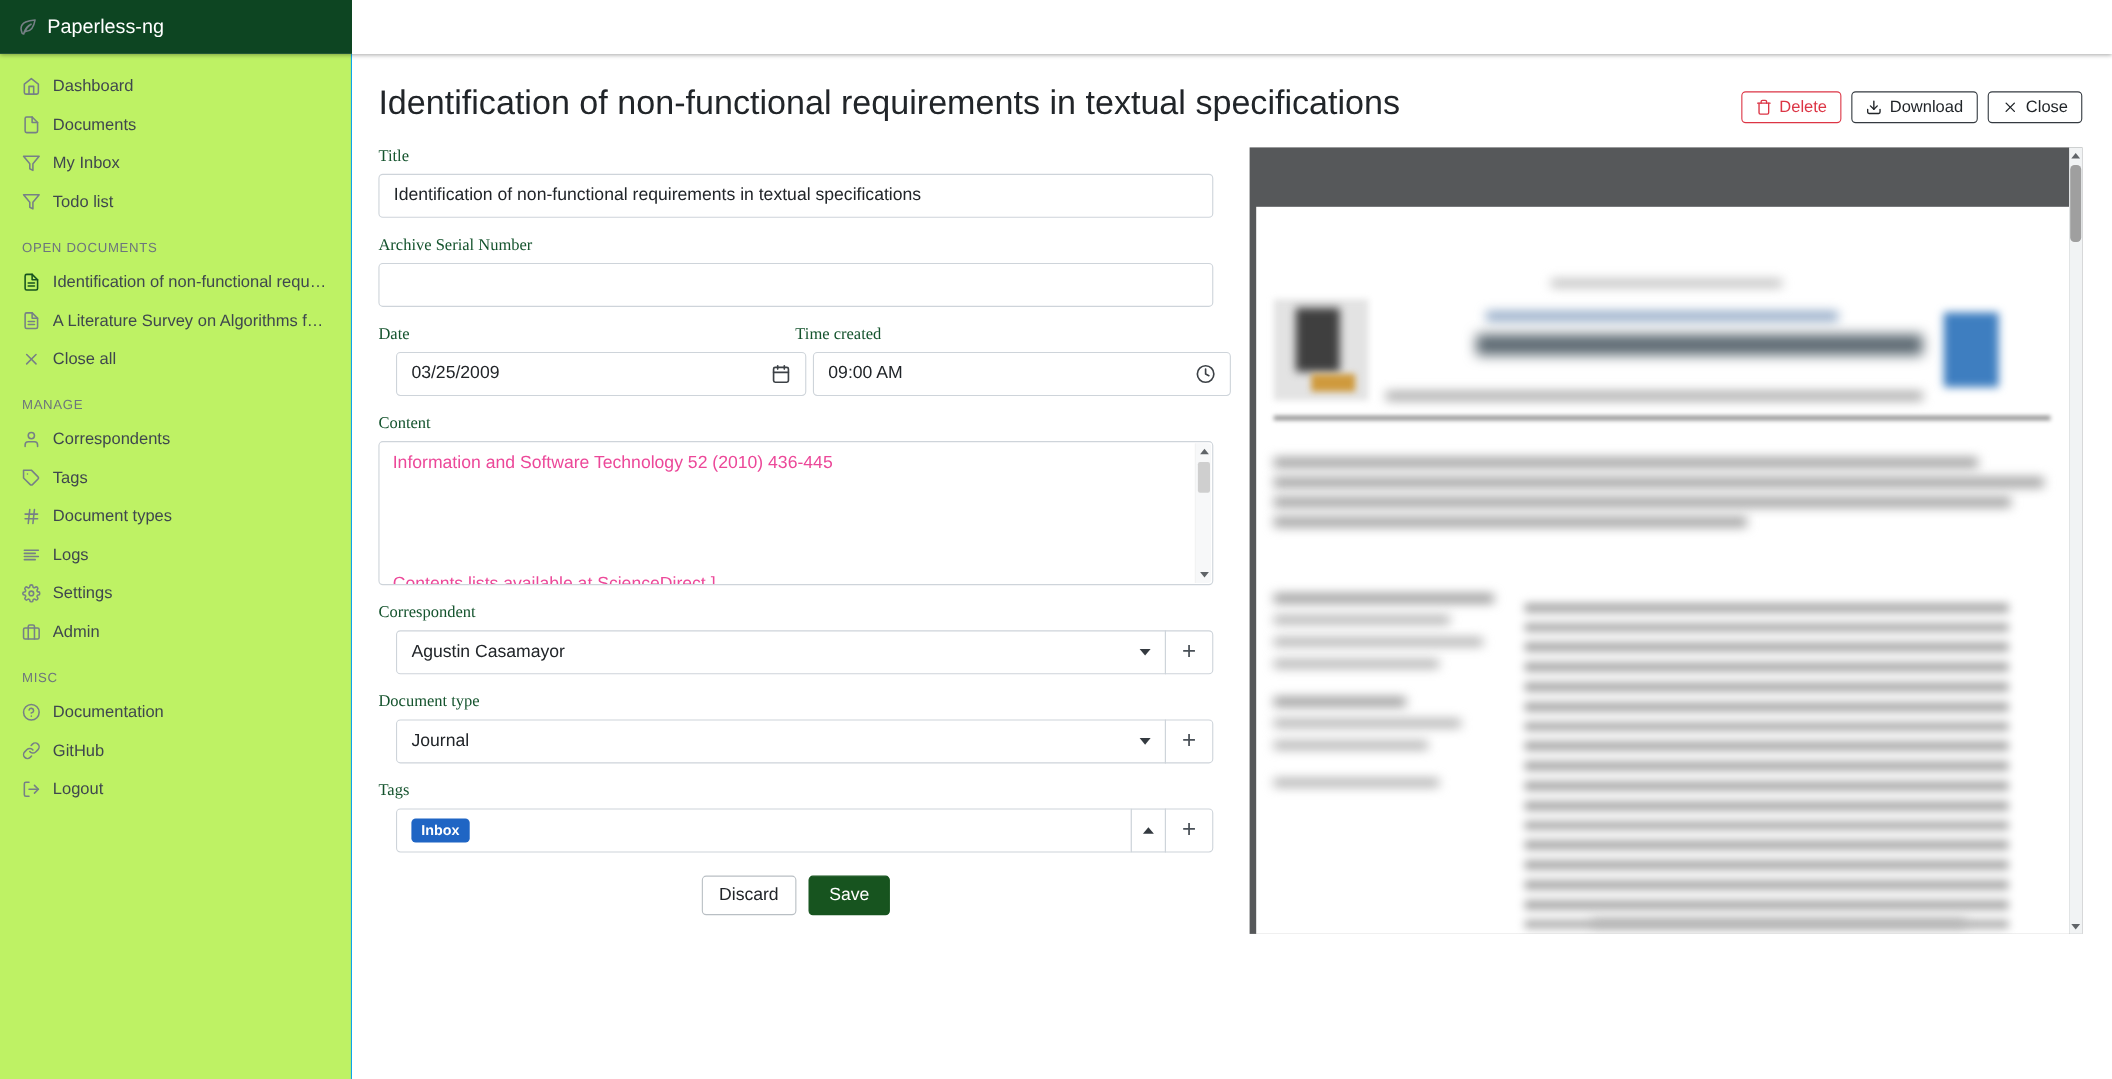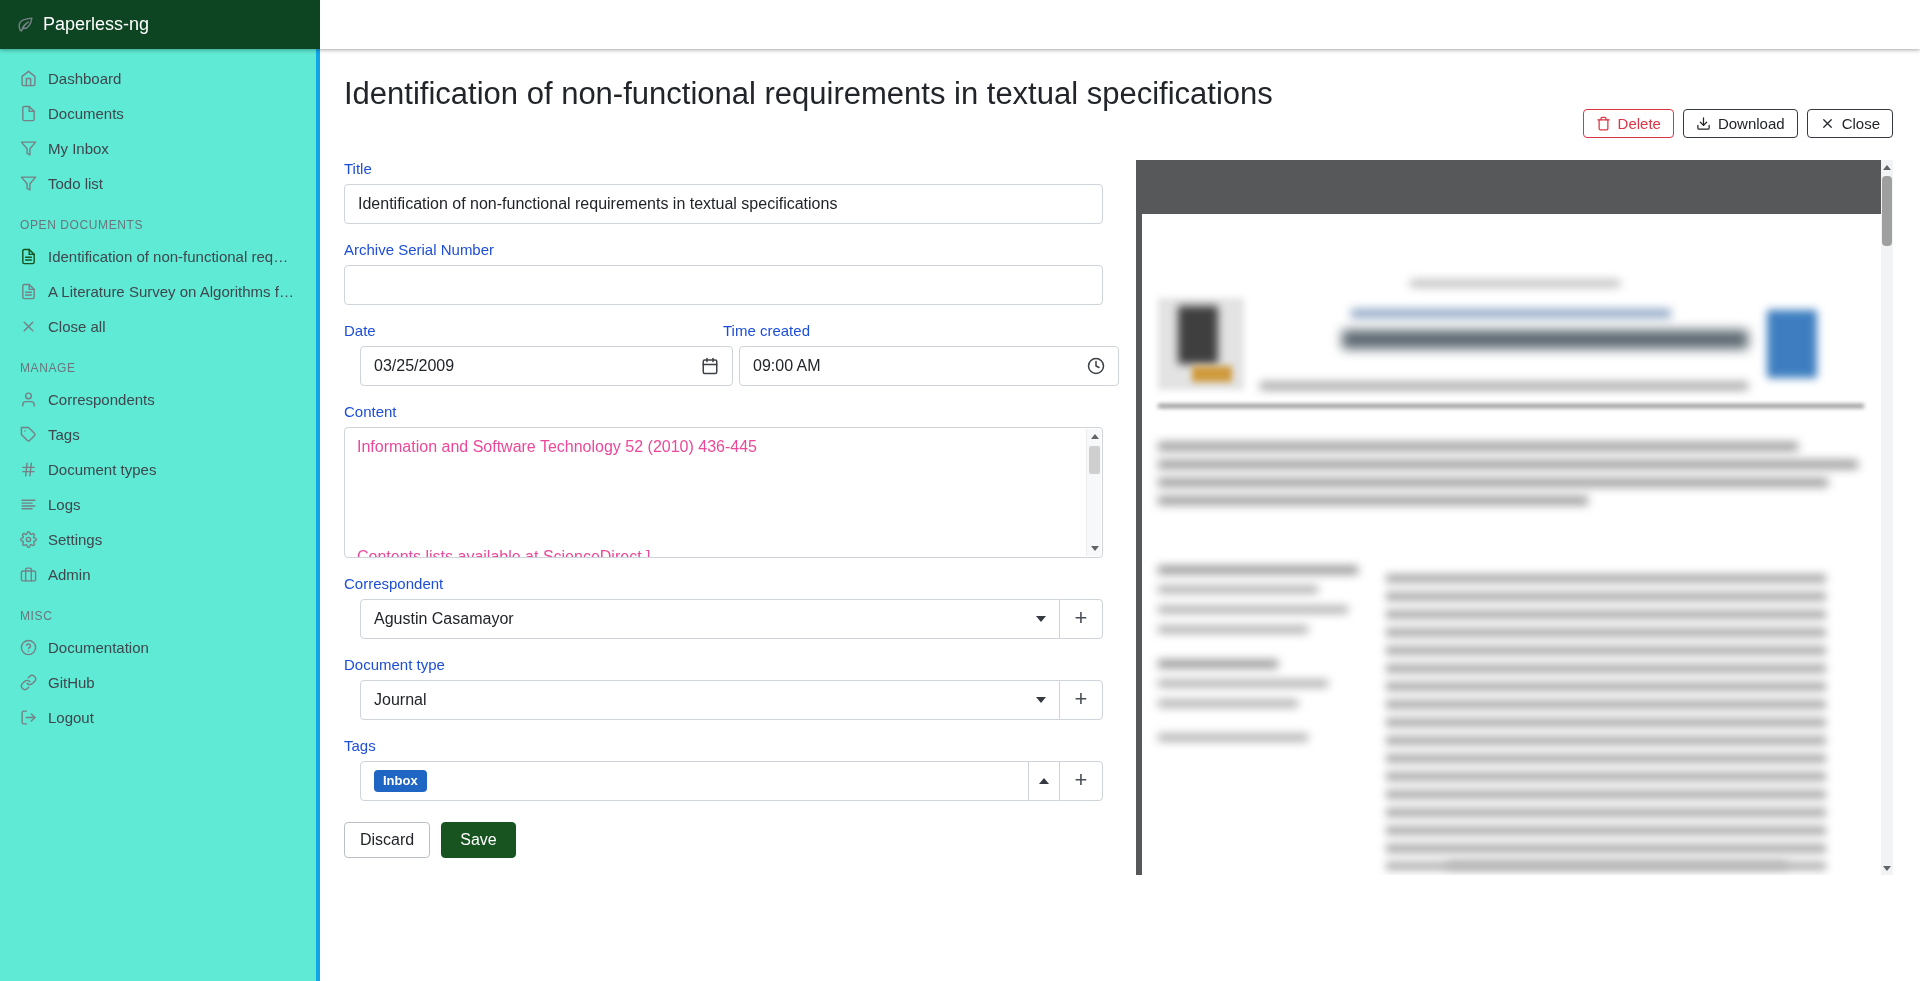--- a/index.html
+++ b/index.html
@@ -20,52 +20,52 @@
   .navbar { flex:1; background:#18673d; display:flex; align-items:center; padding-left:25px; }
   .search-input { background:transparent; border:none; outline:none; color:#fff;
                   font-size:16px; width:700px; font-family:inherit; }
   .search-input::placeholder { color:rgba(255,255,255,.92); opacity:1; }
   .brand-icon svg { width:20px; height:20px; fill:#fff; }
 
   
   .body { display:flex; flex:1; min-height:0; }
 
   
-  .sidebar { width:320px; flex:none; background:#5eead4; border-right:4px solid #0ea5e9;
+  .sidebar { width:320px; flex:none; background:#bef264; border-right:1px solid #0ea5e9;
              padding-top:12px; overflow:hidden; }
   .nav-list { list-style:none; margin:0; padding:0; }
   .nav-item { display:flex; align-items:center; gap:11px; padding:9px 20px;
               font-size:15px; color:#3f474e; cursor:pointer; }
   .nav-item .lbl { white-space:nowrap; overflow:hidden; text-overflow:ellipsis; flex:1; min-width:0; }
   .icon { display:inline-flex; flex:none; }
   .icon svg { width:17px; height:17px; stroke:#768086; fill:none; stroke-width:2;
               stroke-linecap:round; stroke-linejoin:round; }
   .nav-item.active-doc .icon svg { stroke:#17541f; }
   .section-heading { font-size:12px; color:#6c757d; letter-spacing:.6px;
                      padding:17px 20px 7px 20px; }
 
   
   .main { flex:1; min-width:0; padding:26px 27px 16px 24px; overflow:hidden; background:#fff; }
   .doc-header { display:flex; justify-content:space-between; align-items:flex-start; margin-bottom:22px; }
   .page-title { font-size:31px; font-weight:400; margin:0; color:#212529; line-height:1.2;
                 max-width:1280px; }
   .header-actions { display:flex; gap:9px; flex:none; padding-top:8px; }
   .btn { display:inline-flex; align-items:center; gap:7px; background:#fff;
          border:1px solid #343a40; color:#212529; font-size:15px; border-radius:4px;
-         padding:5px 12px; cursor:pointer; font-family:inherit;margin-top:26px; }
+         padding:5px 12px; cursor:pointer; font-family:inherit; }
   .btn svg { width:15px; height:15px; stroke:currentColor; fill:none; stroke-width:2;
              stroke-linecap:round; stroke-linejoin:round; }
   .btn-delete { color:#dc3545; border-color:#dc3545; }
 
   .content-row { display:flex; gap:33px; }
 
   
   .form-col { width:759px; flex:none; }
   .form-group { margin-bottom:17px; }
-  .form-label { display:block; font-size:15px; margin-bottom:7px; color:#1d4ed8; }
+  .form-label { display:block; font-size:15px; margin-bottom:7px; color:#14532d;font-family:Liberation Serif, serif; }
   .text-input, .control {
     width:100%; height:40px; border:1px solid #ced4da; border-radius:4px;
     padding:0 13px; font-size:16px; color:#212529; background:#fff;
     font-family:inherit; outline:none;
   }
   .control { display:flex; align-items:center;margin-left:16px; }
   .control .value { flex:1; white-space:nowrap; overflow:hidden; }
   .control svg { width:18px; height:18px; stroke:#3c4146; fill:none; stroke-width:2;
                  stroke-linecap:round; stroke-linejoin:round; flex:none; }
   .dt-row { display:flex; gap:6px; }
@@ -97,21 +97,21 @@
               border-bottom:6px solid #343a40; }
   .add-btn { width:44px; flex:none; margin-left:-1px; background:#fff; border:1px solid #ced4da;
              border-radius:0 4px 4px 0; font-size:22px; color:#495057; display:flex;
              align-items:center; justify-content:center; cursor:pointer; font-family:inherit; padding-bottom:3px; }
   .mid-btn { width:32px; flex:none; margin-left:-1px; background:#fff; border:1px solid #ced4da;
              border-radius:0; display:flex; align-items:center; justify-content:center; cursor:pointer; }
   .tags-box { border-radius:4px 0 0 4px; }
   .tag-badge { background:#1f65c4; color:#fff; font-size:13px; font-weight:bold;
                padding:3px 9px; border-radius:4px; line-height:1.2; }
 
-  .form-buttons { display:flex; gap:11px; margin-top:21px; padding-bottom:30px; }
+  .form-buttons { display:flex; gap:11px; margin-top:21px; padding-bottom:30px;justify-content:center; }
   .btn-discard { background:#fff; border:1px solid #b9bfc4; color:#212529; font-size:16px;
                  padding:8px 15px; border-radius:4px; cursor:pointer; font-family:inherit; }
   .btn-save { background:#17541f; border:1px solid #17541f; color:#fff; font-size:16px;
               padding:8px 18px; border-radius:4px; cursor:pointer; font-family:inherit; }
 
   
   .preview { width:757px; height:715px; flex:none; background:#56585a; display:flex; position:relative; }
   .preview-body { flex:1; position:relative; overflow:hidden; }
   .preview-page { position:absolute; left:6px; top:54px; width:739px; height:661px; background:#fff; }
   .bl { position:absolute; filter:blur(5px); }

